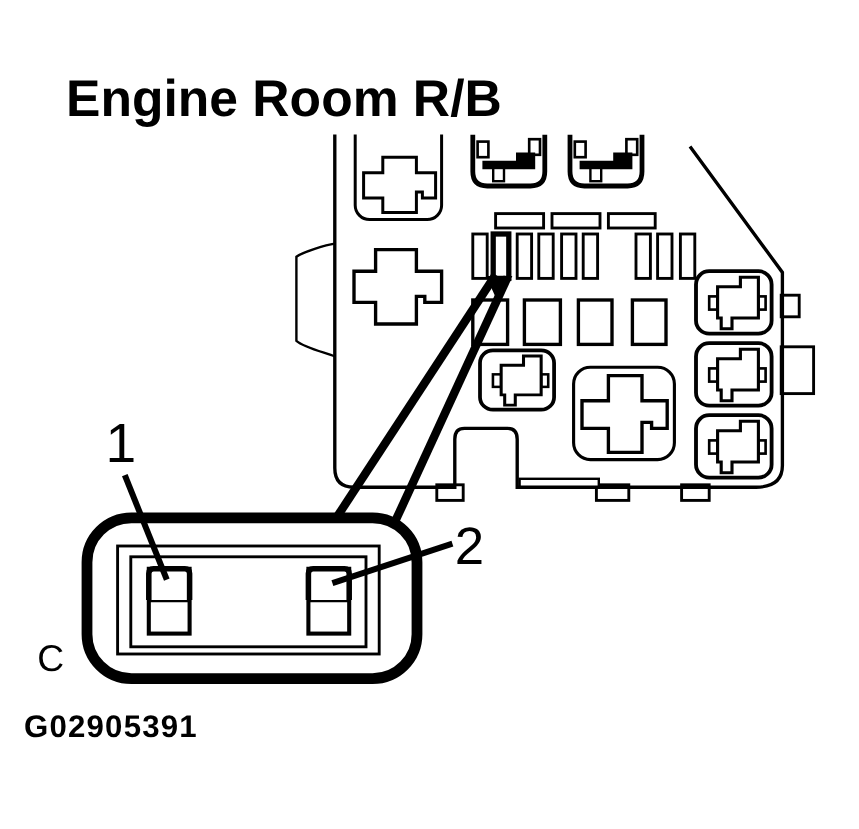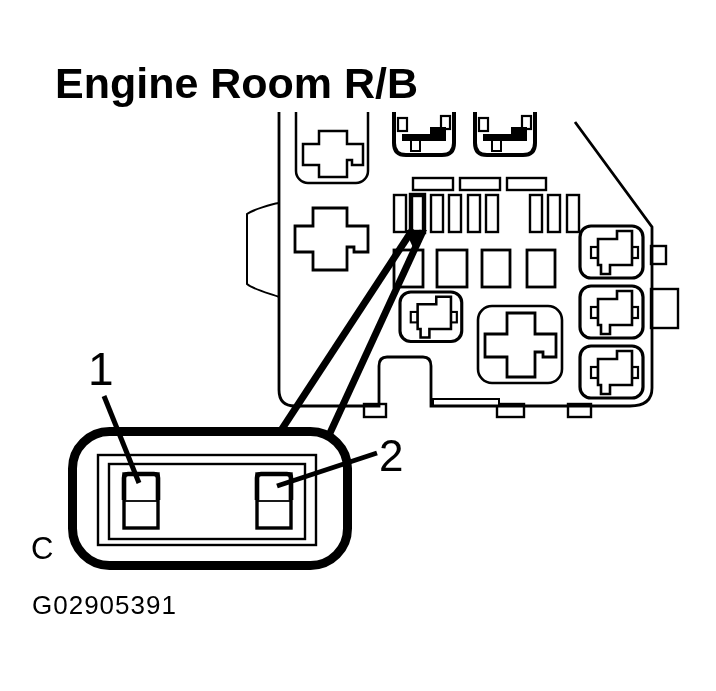--- a/index.html
+++ b/index.html
@@ -8,21 +8,21 @@
     font-family:"Liberation Sans", sans-serif;color:#000;overflow:hidden;
   }
   .stage{position:absolute;left:0;top:0;width:716px;height:499px;}
   svg.art{position:absolute;left:0;top:0;}
   .lbl{position:absolute;white-space:nowrap;line-height:1;}
   .title{left:55px;top:62px;font-size:43px;font-weight:bold;letter-spacing:0px;}
   .num1{left:88px;top:346px;font-size:46px;}
   .num2{left:379px;top:434px;font-size:44px;}
   .efi{left:384px;top:482px;font-size:41px;}
   .cletter{left:31px;top:533px;font-size:31px;}
-  .figid{left:32px;top:592px;font-size:26px;font-weight:normal;letter-spacing:1px;}
+  .figid{left:20px;top:592px;font-size:26px;font-weight:bold;letter-spacing:1px;}
 </style>
 </head>
 <body>
 
 <div class="stage">
 
   <svg class="art" width="716" height="691" viewBox="0 0 716 691">
     <defs>
 
       <g id="conn">

